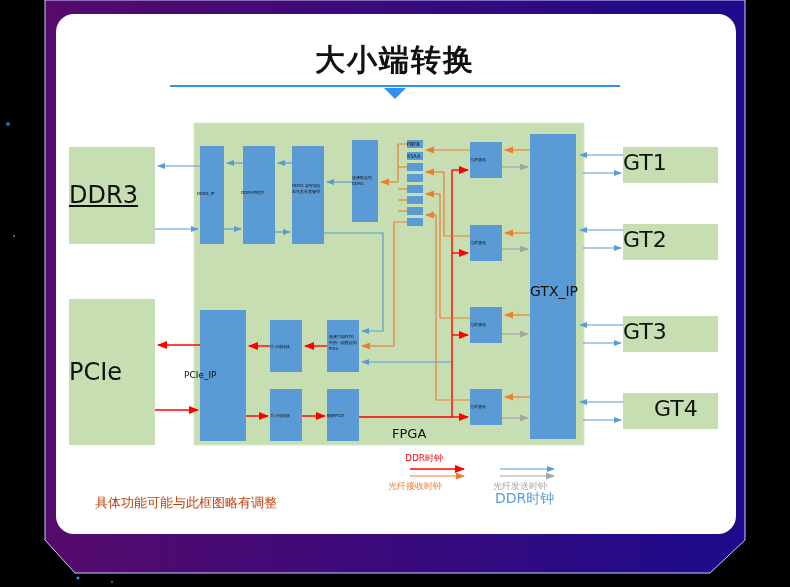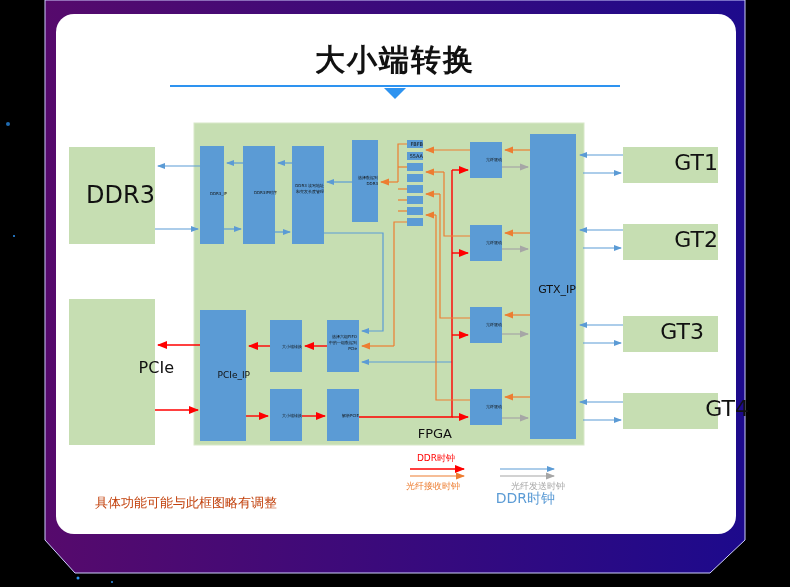--- a/index.html
+++ b/index.html
@@ -4,21 +4,21 @@
 <style>
   html, body { margin:0; padding:0; }
   body { width:790px; height:587px; background:#000; position:relative; overflow:hidden;
          font-family:"DejaVu Sans", sans-serif; }
   .frame { position:absolute; left:0; top:0; width:790px; height:587px; }
   .card { position:absolute; left:56px; top:14px; width:680px; height:520px; background:#fff;
           border-radius:18px; }
   .title { position:absolute; left:0; right:0; top:40px; text-align:center; font-size:30px;
            font-weight:bold; color:#111; letter-spacing:2px; font-family:"DejaVu Sans", sans-serif; }
   .diagram { position:absolute; left:0; top:0; width:790px; height:587px; }
-  .lbl { position:absolute; text-align:right; color:#111; }
+  .lbl { position:absolute; text-align:left; color:#111; }
   .note { position:absolute; left:95px; top:494px; font-size:13px; color:#c2410c; }
 </style>
 </head>
 <body>
 
 <svg class="frame" viewBox="0 0 790 587">
   <defs>
     <linearGradient id="gPurple" x1="0" y1="0" x2="1" y2="0">
       <stop offset="0" stop-color="#560a6c"></stop>
       <stop offset="1" stop-color="#1d0a8c"></stop>
@@ -152,43 +152,43 @@
     <line x1="502" y1="334" x2="528" y2="334" marker-end="url(#aGray)"></line>
     <line x1="502" y1="418" x2="528" y2="418" marker-end="url(#aGray)"></line>
   </g>
 
   <line x1="410" y1="469" x2="464" y2="469" stroke="#ff0000" stroke-width="1.4" marker-end="url(#aRed)"></line>
   <line x1="500" y1="469" x2="554" y2="469" stroke="#5b9bd5" stroke-width="1.2" marker-end="url(#aBlue)"></line>
   <line x1="410" y1="476" x2="464" y2="476" stroke="#ed7d31" stroke-width="1.2" marker-end="url(#aOrange)"></line>
   <line x1="500" y1="476" x2="554" y2="476" stroke="#a6a6a6" stroke-width="1.2" marker-end="url(#aGray)"></line>
 </svg>
 
-<div class="lbl" style="left:69px;top:181px;width:86px;font-size:24px;">DDR3</div>
-<div class="lbl" style="left:69px;top:358px;width:105px;font-size:16px;">PCIe</div>
+<div class="lbl" style="left:69px;top:181px;width:86px;font-size:24px;text-decoration:underline;">DDR3</div>
+<div class="lbl" style="left:69px;top:358px;width:105px;font-size:24px;">PCIe</div>
 <div class="lbl" style="left:623px;top:150px;width:95px;font-size:22px;">GT1</div>
 <div class="lbl" style="left:623px;top:227px;width:95px;font-size:22px;">GT2</div>
 <div class="lbl" style="left:623px;top:319px;width:81px;font-size:22px;">GT3</div>
 <div class="lbl" style="left:623px;top:396px;width:95px;font-size:22px;padding-left:31px;">GT4</div>
 
 <div class="lbl" style="left:197px;top:191px;width:30px;font-size:4px;">DDR3_IP</div>
 <div class="lbl" style="left:241px;top:190px;width:36px;font-size:4px;">DDR3IP时序</div>
 <div class="lbl" style="left:292px;top:183px;width:32px;font-size:4px;line-height:6px;">DDR3 读写地址和突发长度管理</div>
 <div class="lbl" style="left:352px;top:175px;width:26px;font-size:4px;line-height:6px;">选择数据到DDR3</div>
 <div class="lbl" style="left:407px;top:140px;width:16px;font-size:5px;line-height:8px;">FBFB</div>
 <div class="lbl" style="left:407px;top:152px;width:16px;font-size:5px;line-height:8px;">55AA</div>
-<div class="lbl" style="left:196px;top:370px;width:54px;font-size:9px;">PCIe_IP</div>
+<div class="lbl" style="left:184px;top:370px;width:54px;font-size:9px;">PCIe_IP</div>
 <div class="lbl" style="left:270px;top:344px;width:32px;font-size:4px;">大小端转换</div>
 <div class="lbl" style="left:270px;top:413px;width:32px;font-size:4px;">大小端转换</div>
 <div class="lbl" style="left:329px;top:334px;width:28px;font-size:4px;line-height:6px;">选择六组FIFO中的一组数据到PCIe</div>
 <div class="lbl" style="left:327px;top:413px;width:32px;font-size:4px;">解析PCIE</div>
 <div class="lbl" style="left:470px;top:157px;width:32px;font-size:4px;">光纤驱动</div>
 <div class="lbl" style="left:470px;top:240px;width:32px;font-size:4px;">光纤驱动</div>
 <div class="lbl" style="left:470px;top:322px;width:32px;font-size:4px;">光纤驱动</div>
 <div class="lbl" style="left:470px;top:404px;width:32px;font-size:4px;">光纤驱动</div>
-<div class="lbl" style="left:530px;top:283px;width:46px;font-size:11px;">GTX_IP</div>
+<div class="lbl" style="left:530px;top:283px;width:46px;font-size:14px;">GTX_IP</div>
 <div class="lbl" style="left:392px;top:426px;width:60px;font-size:13px;">FPGA</div>
 
 <div class="lbl" style="left:405px;top:452px;width:50px;font-size:9px;color:#ff0000;">DDR时钟</div>
 <div class="lbl" style="left:495px;top:452px;width:60px;font-size:14px;color:#5b9bd5;margin-top:38px;">DDR时钟</div>
 <div class="lbl" style="left:388px;top:480px;width:72px;font-size:9px;color:#ed7d31;">光纤接收时钟</div>
 <div class="lbl" style="left:493px;top:480px;width:72px;font-size:9px;color:#a6a6a6;">光纤发送时钟</div>
 
 <div class="note">具体功能可能与此框图略有调整</div>
 
 </body></html>

